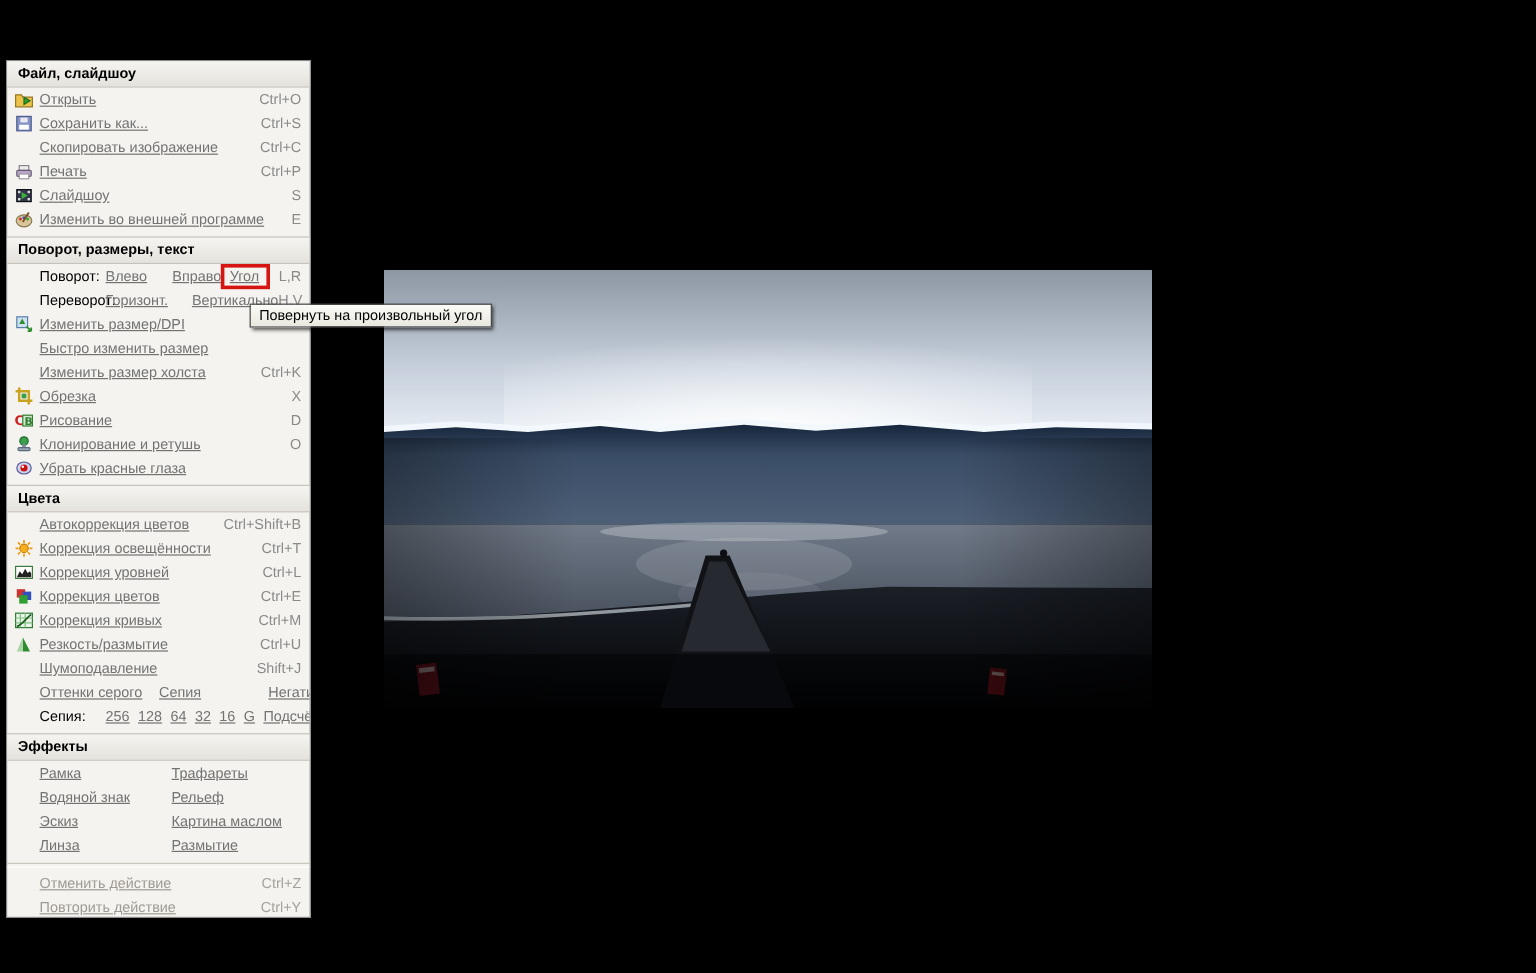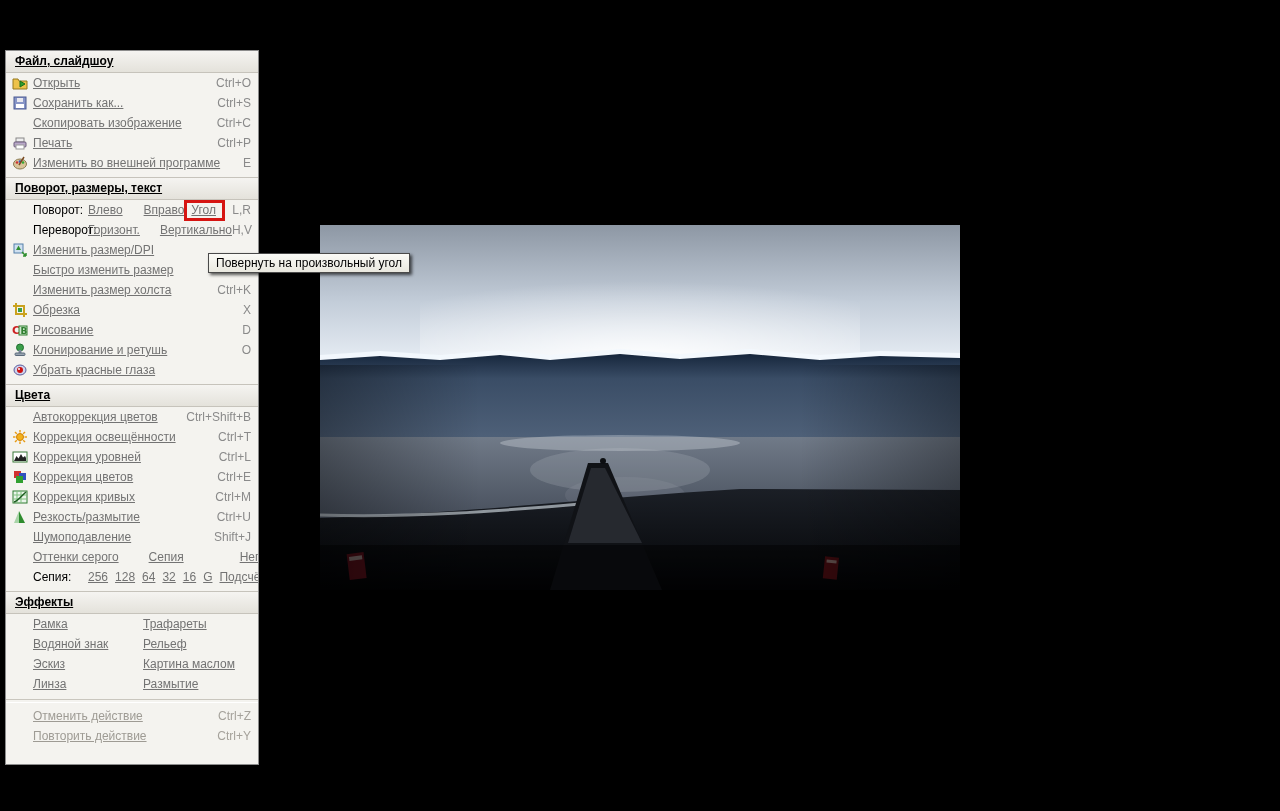--- a/index.html
+++ b/index.html
@@ -10,35 +10,35 @@
   
   .panel{
     position:absolute;left:5px;top:50px;width:254px;height:715px;
     background:#f4f3ef;border:1px solid #8c8c8c;box-sizing:border-box;
     color:#15151d;overflow:hidden;
   }
   .hdr{
     height:21px;line-height:21px;font-weight:bold;color:#000;
     padding-left:9px;margin-top:4px;
     background:linear-gradient(#f5f4f1,#e4e2db);
-    border-top:1px solid #c6c3bb;border-bottom:1px solid #c6c3bb;text-decoration:underline;
+    border-top:1px solid #c6c3bb;border-bottom:1px solid #c6c3bb;
   }
   .hdr.first{margin-top:0;border-top:none;}
   .row{height:20px;display:flex;align-items:center;padding-right:7px;position:relative;}
   .ic{width:17px;height:16px;margin-left:5px;margin-right:5px;flex:none;
       display:flex;align-items:center;justify-content:center;}
   .link{color:#737373;text-decoration:underline;cursor:pointer;white-space:nowrap;}
   .lbl{color:#000;white-space:nowrap;}
   .key{margin-left:auto;color:#8a8a8a;white-space:nowrap;}
   .dis .link{color:#9e9b94;cursor:default;}
   .dis .key{color:#a5a29b;}
   .w55{width:55px;flex:none;}
   .c1{width:110px;flex:none;}
   .mr21{margin-right:21px;}.mr18{margin-right:4px;}.mr20{margin-right:20px;}
-  .mr14{margin-right:30px;}.mr36{margin-right:56px;}.mr7{margin-right:7px;}
+  .mr14{margin-right:14px;}.mr36{margin-right:56px;}.mr7{margin-right:7px;}
   .redbox{
     display:inline-flex;height:21px;box-sizing:border-box;
     border:3px solid #d61512;padding:0 6px 1px 4px;margin:-2px 0 -2px -4px;z-index:5;
   }
   .sep{height:2px;border-top:1px solid #c9c6be;border-bottom:1px solid #ffffff;margin:5px 0 3px 0;}
   
   .tooltip{
     position:absolute;left:208px;top:253px;height:20px;box-sizing:border-box;
     padding:2px 7px 3px 7px;white-space:nowrap;
     background:linear-gradient(#fbfbf7,#e9e8df);
@@ -89,20 +89,34 @@
       <svg width="16" height="16">
           <rect x="4" y="3" width="8" height="4" fill="#eeeeee" stroke="#888888"></rect>
           <rect x="2" y="7" width="12" height="5" rx="1" fill="#b9a8c9" stroke="#6a5a7a"></rect>
           <rect x="4" y="10" width="8" height="4" fill="#ffffff" stroke="#999999"></rect>
         </svg>
     </span>
     <span class="link">Печать</span>
     <span class="key">Ctrl+P</span>
   </div>
 
+  <div class="row">
+    <span class="ic">
+      <svg width="16" height="16">
+          <rect x="2" y="3" width="12" height="10" fill="#31374b" stroke="#101018"></rect>
+          <rect x="3" y="4" width="2" height="2" fill="#dddddd"></rect>
+          <rect x="3" y="10" width="2" height="2" fill="#dddddd"></rect>
+          <rect x="11" y="4" width="2" height="2" fill="#dddddd"></rect>
+          <rect x="11" y="10" width="2" height="2" fill="#dddddd"></rect>
+          <path d="M6 5 l5 3 -5 3 z" fill="#3ab03a"></path>
+        </svg>
+    </span>
+    <span class="link">Слайдшоу</span>
+    <span class="key">S</span>
+  </div>
 
   <div class="row">
     <span class="ic">
       <svg width="16" height="16">
           <ellipse cx="8" cy="9" rx="6.5" ry="5" fill="#d9c49a" stroke="#8a7a50"></ellipse>
           <circle cx="5" cy="7.5" r="1.3" fill="#cc3333"></circle>
           <circle cx="8" cy="6.5" r="1.3" fill="#3355cc"></circle>
           <circle cx="11" cy="7.5" r="1.3" fill="#33aa33"></circle>
           <path d="M12 2 L7 10" stroke="#7a4a20" stroke-width="1.5"></path>
         </svg>

